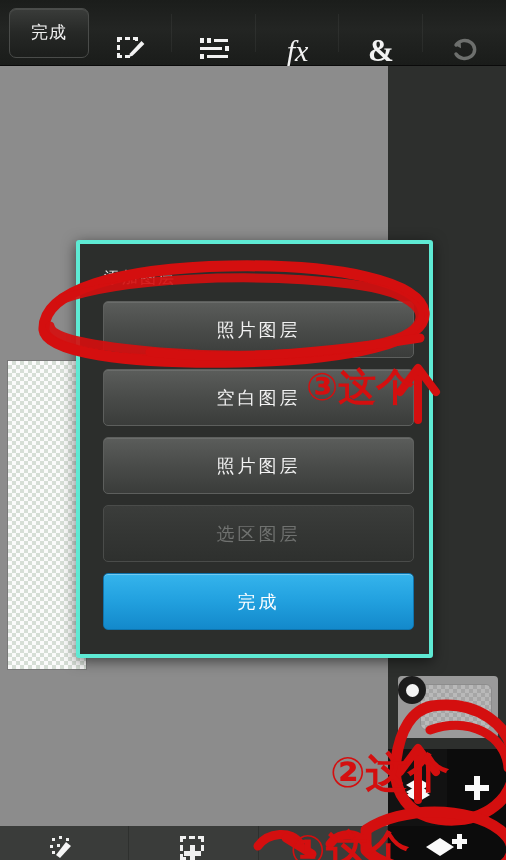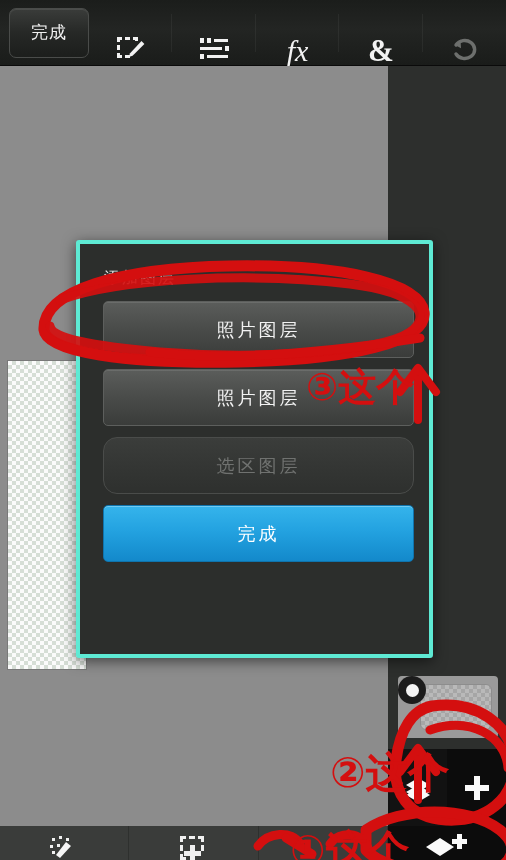--- a/index.html
+++ b/index.html
@@ -130,21 +130,20 @@
     letter-spacing: 3px;
     background: linear-gradient(180deg, #5b5d5b 0%, #4a4c4a 48%, #3a3c3a 100%);
     color: #f2f2f2;
     box-shadow: inset 0 1px 0 rgba(255,255,255,0.10);
   }
   .dlg-btn.disabled {
     background: linear-gradient(180deg, #3b3d3b 0%, #343634 50%, #2e302e 100%);
     border-color: #4a4c4a;
     color: #707270;
     box-shadow: none;
-    border-radius: 14px;
   }
   .dlg-btn.primary {
     background: linear-gradient(180deg, #35b4ec 0%, #23a2e0 45%, #1389cb 100%);
     border: 1px solid #0f74ad;
     color: #ffffff;
     box-shadow: inset 0 1px 0 rgba(255,255,255,0.30);
   }
 
   
   #layer-thumb-wrap {
@@ -308,20 +307,23 @@
     <div id="checkerlayer"></div>
   </div>
 
   <div id="rightpanel"></div>
 
   <div id="dialog">
     <div id="dlg-title">添加图层</div>
     <div id="dlg-list">
       <div class="dlg-btn">
         <span>照片图层</span>
+      </div>
+      <div class="dlg-btn">
+        <span>空白图层</span>
       </div>
       <div class="dlg-btn">
         <span>照片图层</span>
       </div>
       <div class="dlg-btn disabled">
         <span>选区图层</span>
       </div>
       <div class="dlg-btn primary">
         <span>完成</span>
       </div>

